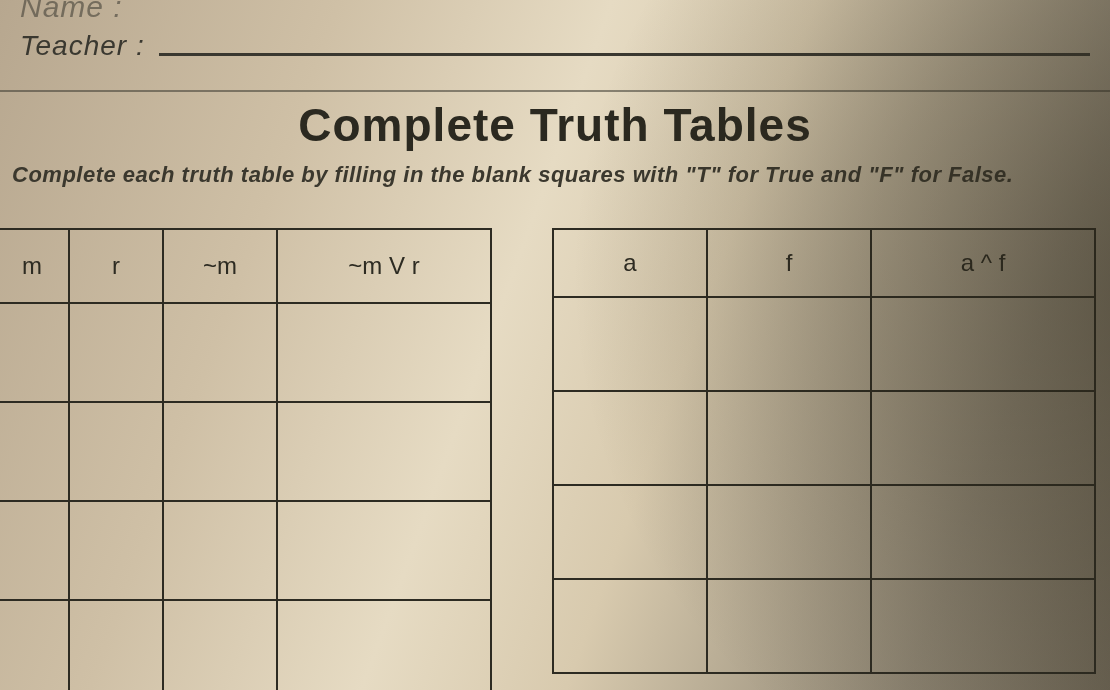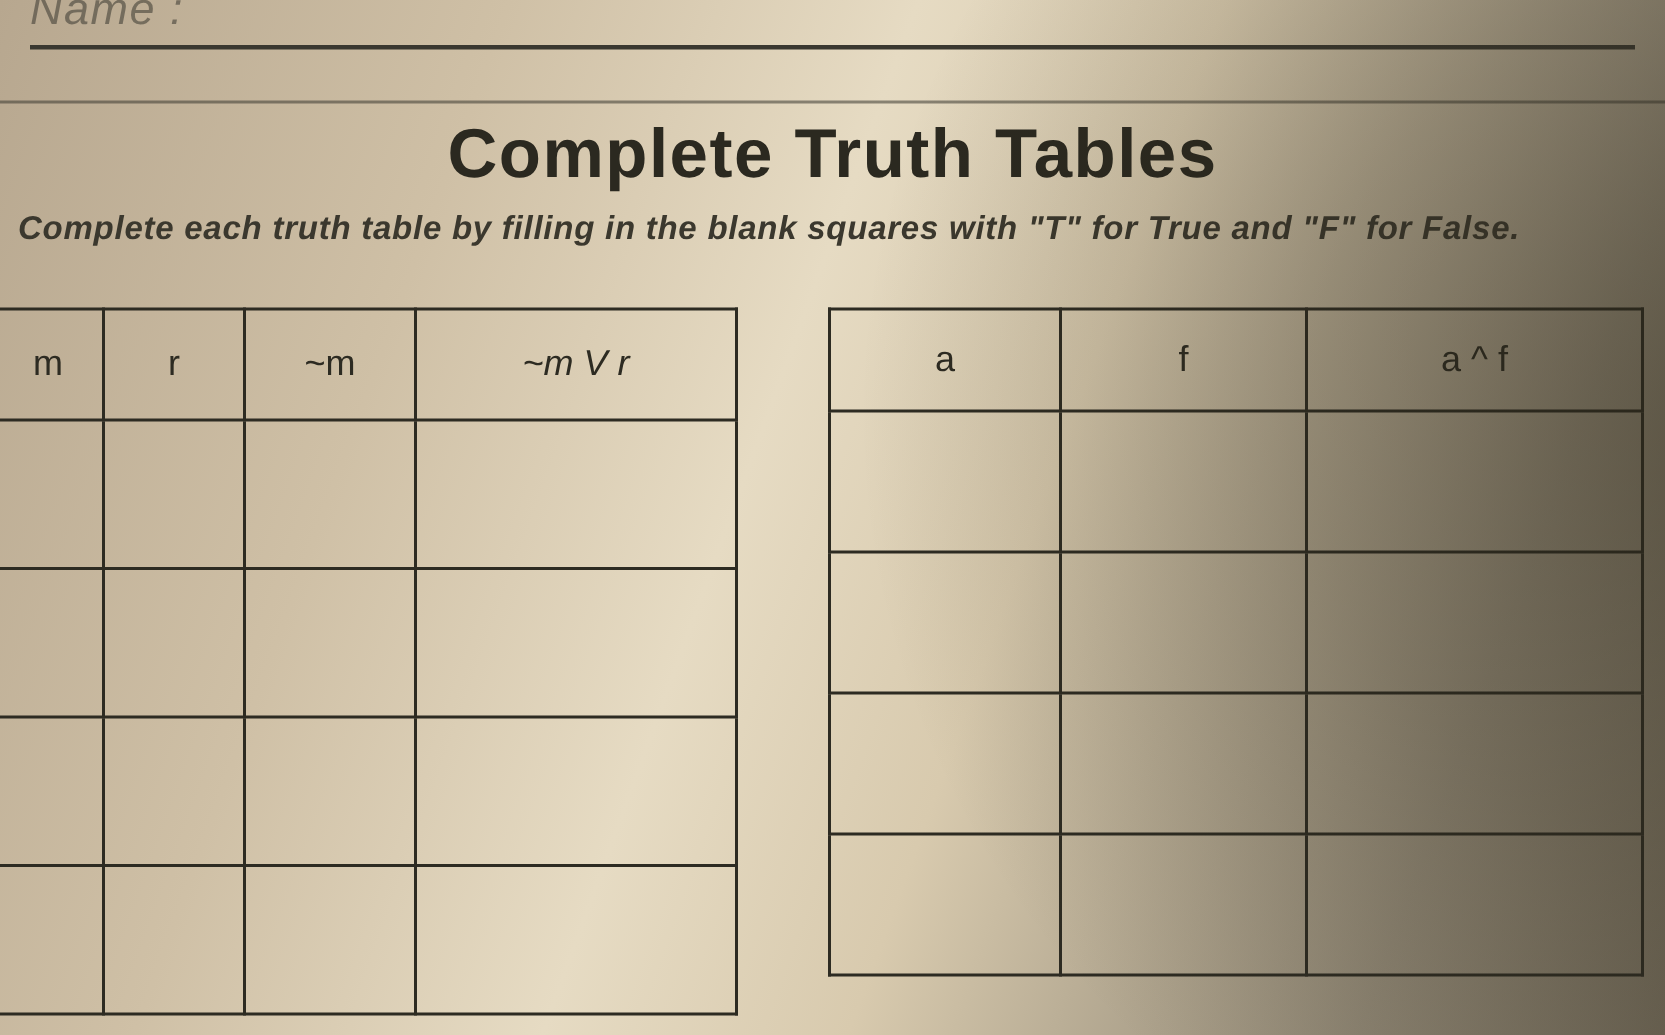--- a/index.html
+++ b/index.html
@@ -79,21 +79,21 @@
     font-size:24px;
     font-weight:500;
     color:#2d2b22;
   }
   
   .t-left th{height:70px;}
   .t-left td{height:95px;}
   .t-left .c1{width:70px;}
   .t-left .c2{width:90px;}
   .t-left .c3{width:110px;}
-  .t-left .c4{width:210px;font-style:italic;}
+  .t-left .c4{width:210px;}
   
   .t-right th{height:64px;}
   .t-right td{height:90px;}
   .t-right .c1{width:150px;}
   .t-right .c2{width:160px;}
   .t-right .c3{width:220px;}
   
   .t-left{margin-left:-6px;}
   
   .t-right{margin-right:-30px;}
@@ -101,20 +101,21 @@
 </head>
 <body>
 
 <div class="page">
 
   <div class="field-row name-row">
     <span class="field-label">Name :</span>
   </div>
 
   <div class="field-row teacher-row">
+    <span class="field-label">Teacher :</span>
     <span class="field-line"></span>
   </div>
 
   <hr class="thin-rule">
 
   <h1 class="title">Complete Truth Tables</h1>
 
   <p class="instr">Complete each truth table by filling in the blank squares with "T" for True and "F" for False.</p>
 
   <div class="tables">

